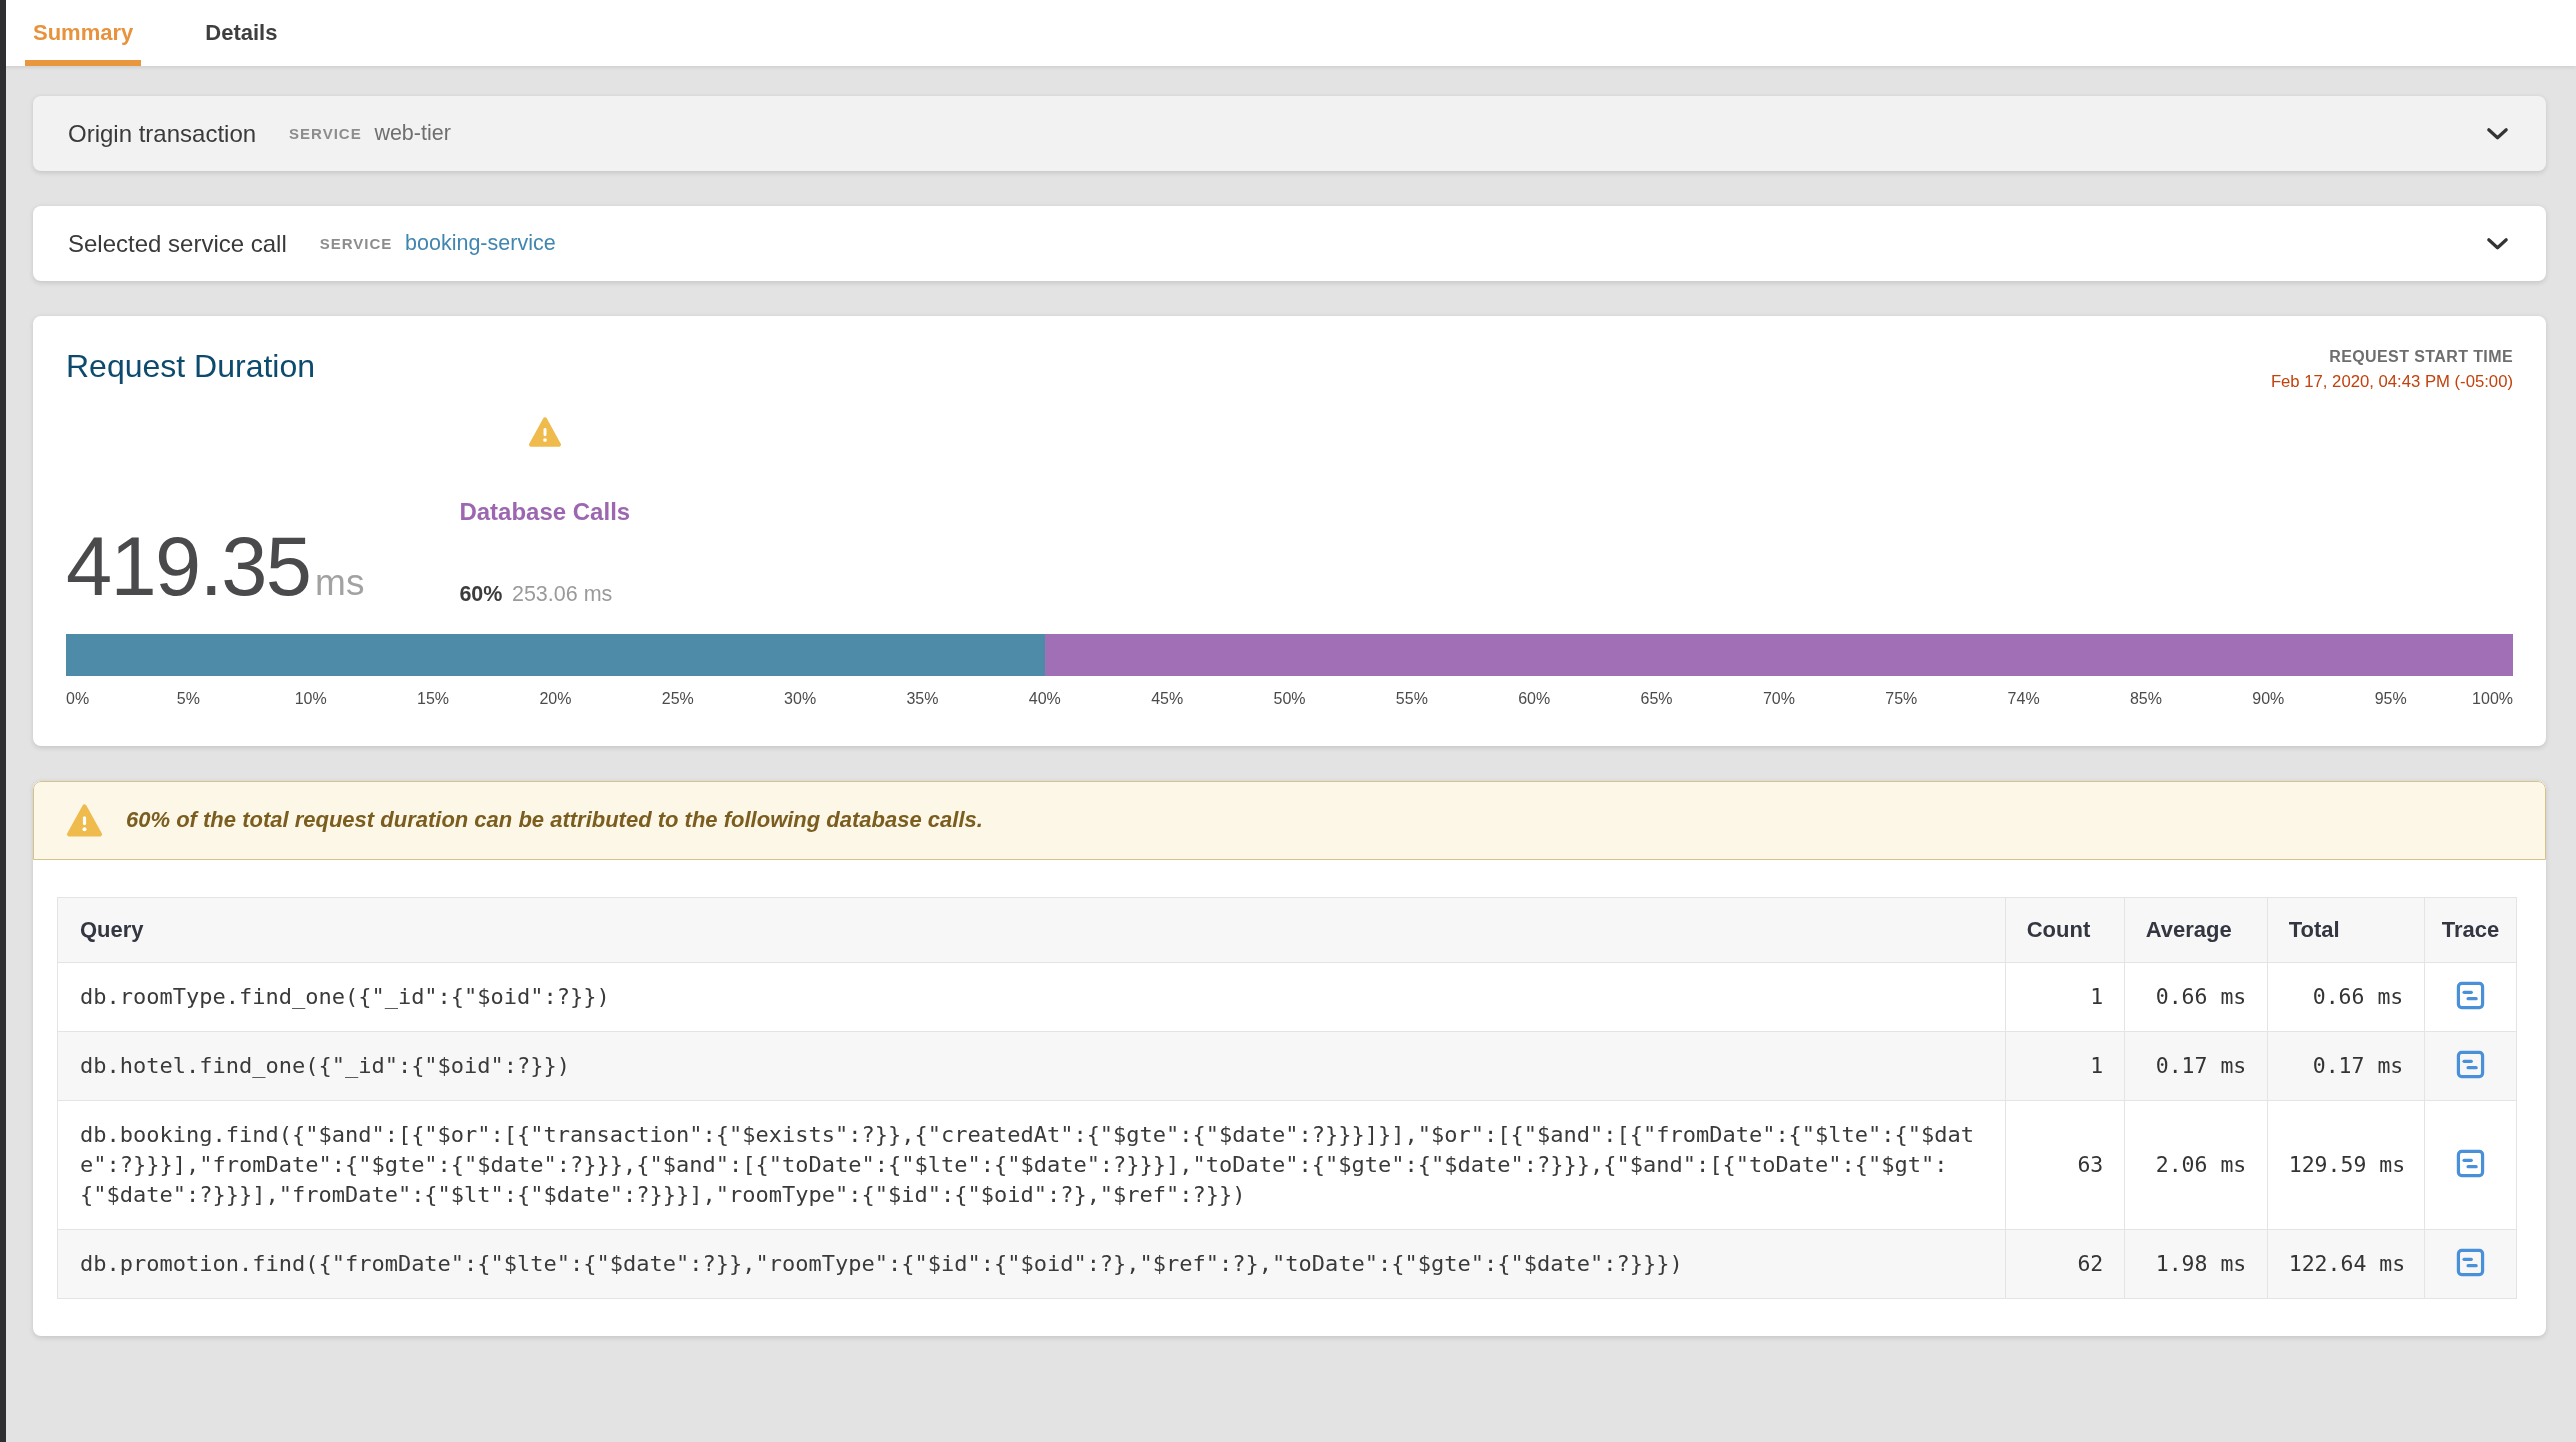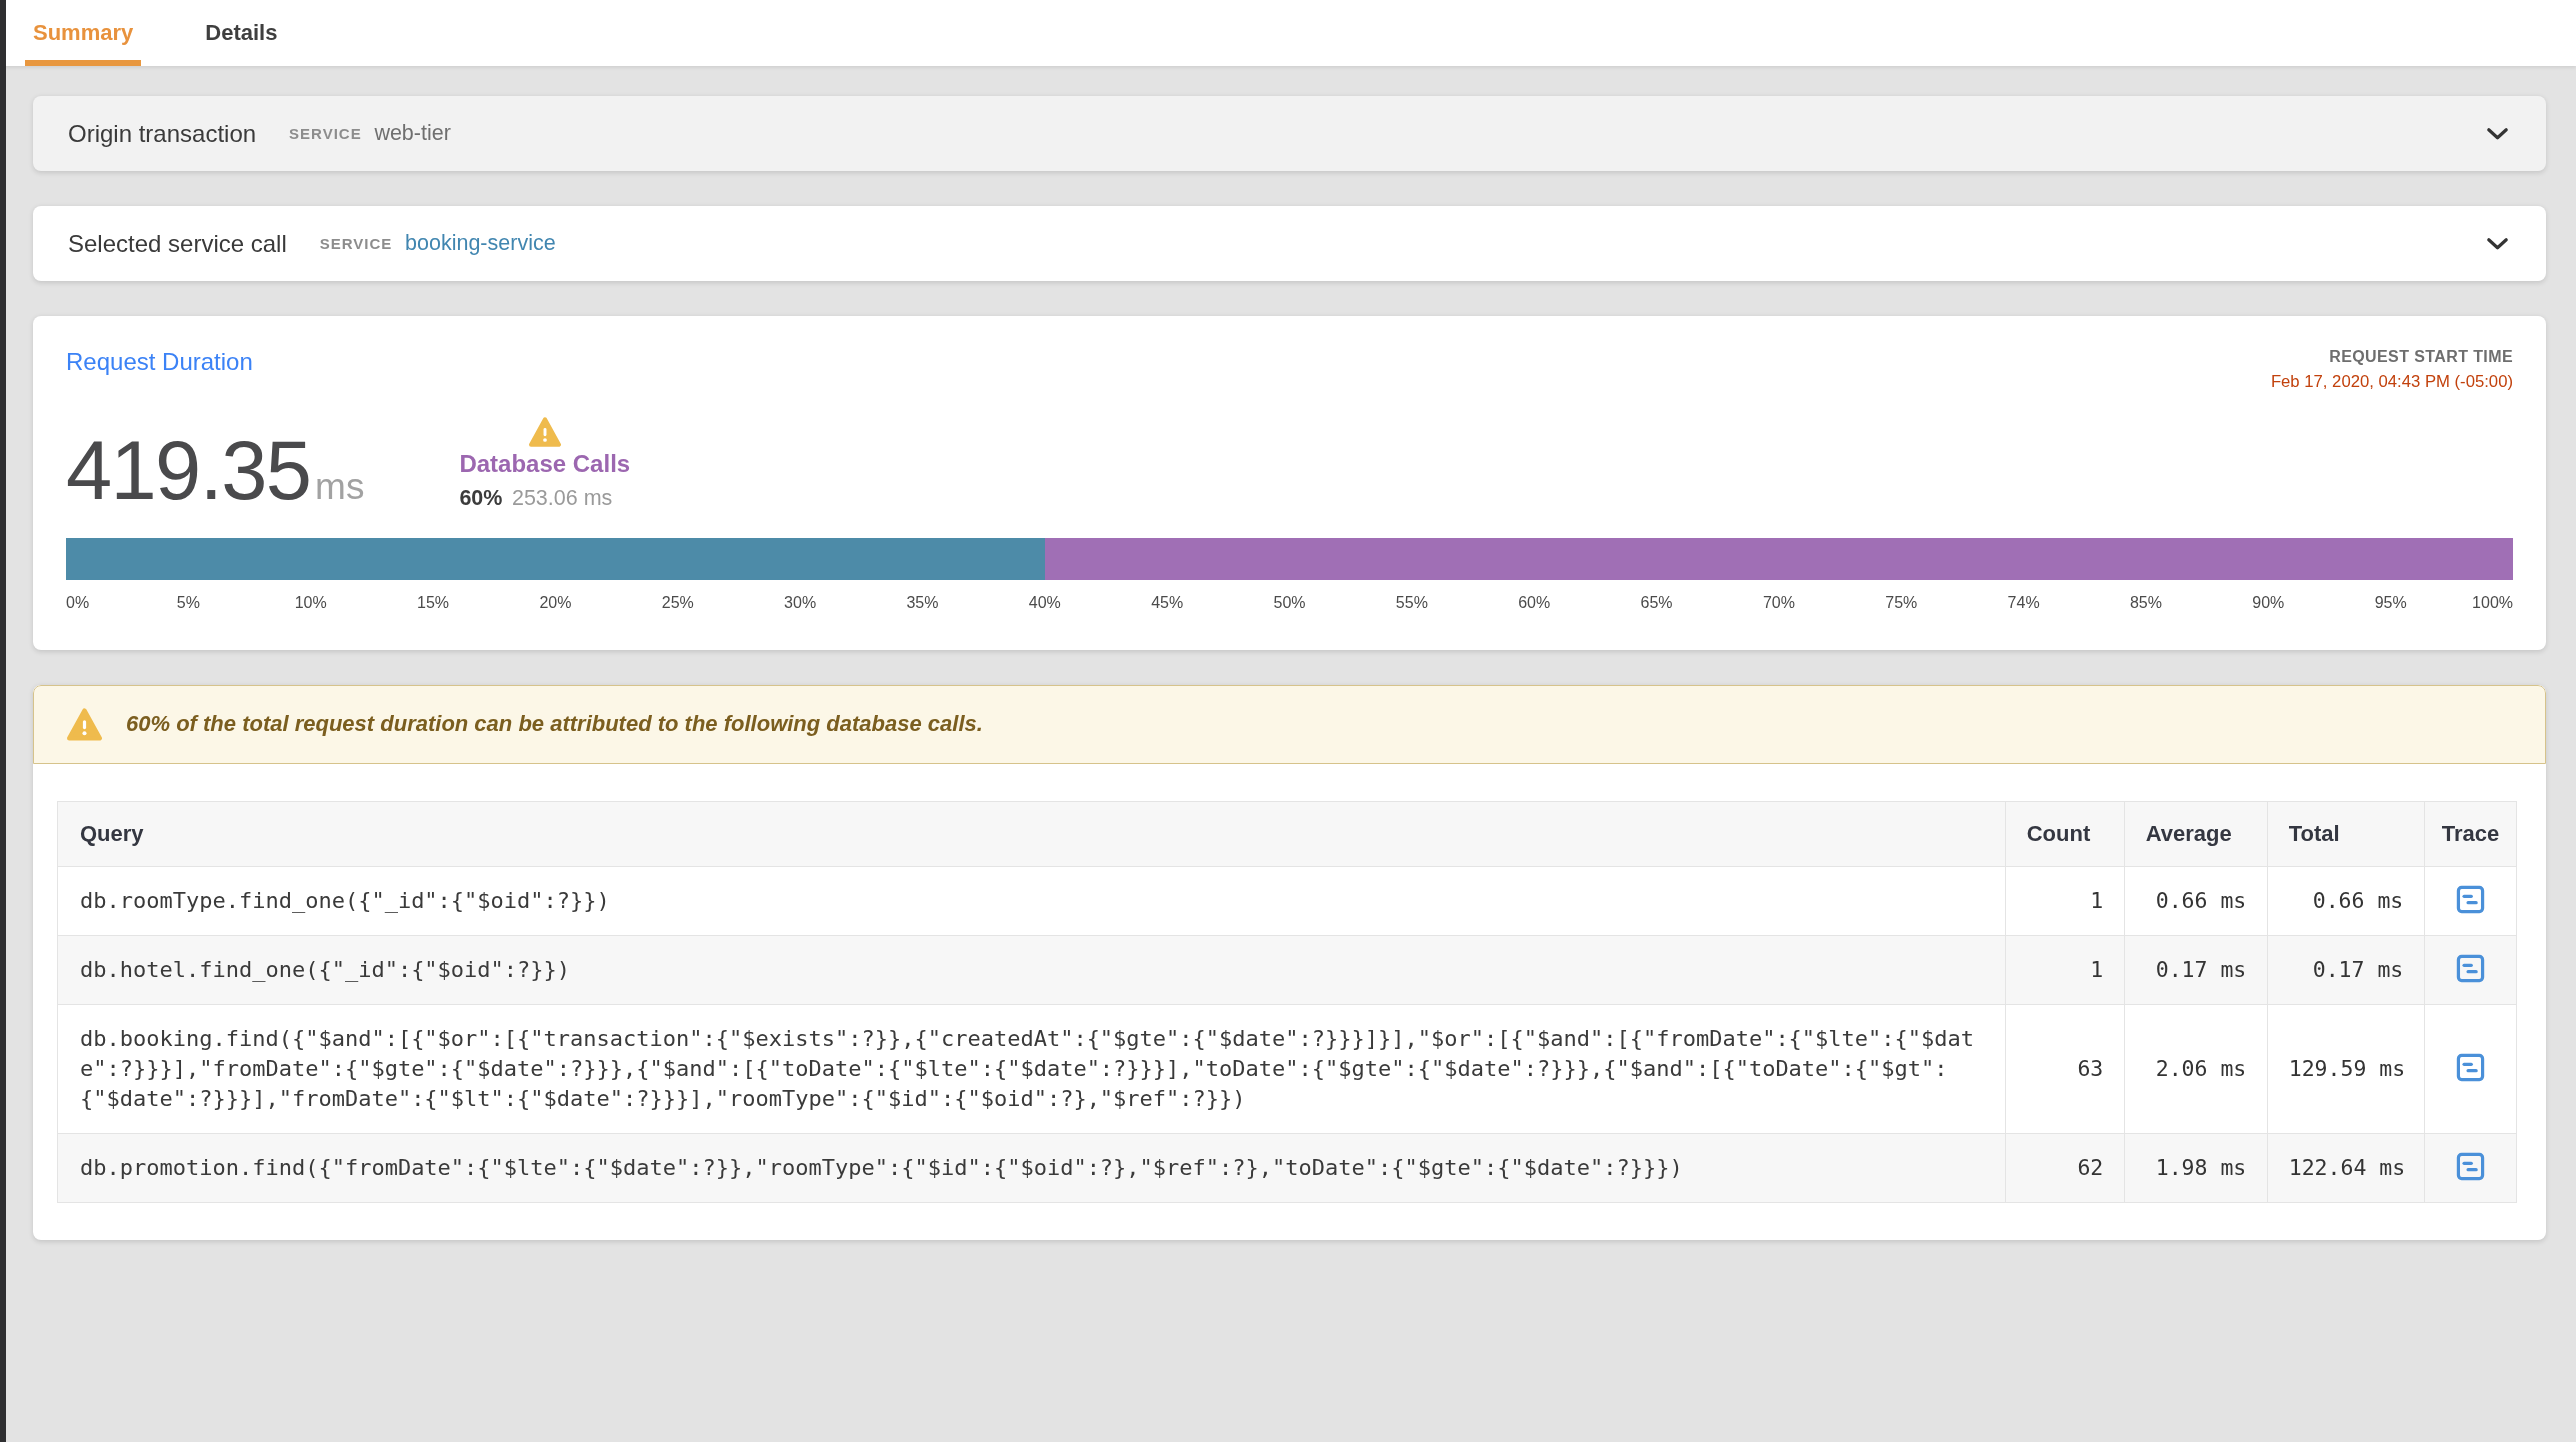--- a/index.html
+++ b/index.html
@@ -27,21 +27,21 @@
   .collapse-card.gray { background:#f2f2f2; }
   .row-title { font-size:24px; color:#3a3a3a; margin-right:33px; }
   .service-label { font-size:15px; font-weight:600; letter-spacing:1px; color:#8d8d8d; margin-right:12.7px; }
   .service-name { font-size:21.5px; color:#6f6f6f; }
   .service-name.link { color:#4186b0; cursor:pointer; }
   .chevron { margin-left:auto; display:flex; align-items:center; cursor:pointer; }
 
   
   .duration-card { padding:32px 33px 35px 33px; margin-bottom:35px; }
   .duration-head { display:flex; justify-content:space-between; align-items:flex-start; }
-  .duration-title { font-size:24px; color:#3b82f6; }
+  .duration-title { font-size:32px; color:#0c4a6e; }
   .start-time { text-align:right; }
   .start-time-label { font-size:16px; font-weight:700; color:#6e6e6e; letter-spacing:0.4px; }
   .start-time-value { font-size:16.7px; color:#c2410c; margin-top:6.4px; }
 
   .metrics { display:flex; align-items:flex-end; margin-top:14.3px; }
   .big-number { display:flex; align-items:baseline; }
   .big-value { font-size:83px; font-weight:400; color:#4a4a4c; letter-spacing:-1.6px; line-height:.95; }
   .big-unit { font-size:37px; color:#a2a2a2; margin-left:4.8px; }
   .legend-item { margin-left:111px; display:flex; flex-direction:column; }
   .legend-icon-slot { height:40px; display:flex; align-items:flex-end; justify-content:center; margin-bottom:4.8px; }
@@ -127,21 +127,21 @@
       </div>
     </div>
 
     <div class="metrics">
       <div class="big-number">
         <span class="big-value">419.35</span>
         <span class="big-unit">ms</span>
       </div>
 
 
-      <div class="legend-item" style="margin-left:95px;">
+      <div class="legend-item" style="margin-left:95px;gap:48px;">
         <div class="legend-icon-slot">
           <span>
             <svg width="32" height="30" viewBox="0 0 24 22">
               <path d="M12 1.5 L22.5 20.5 H1.5 Z" fill="#efbb4d" stroke="#efbb4d" stroke-width="3" stroke-linejoin="round"></path>
               <rect x="10.9" y="8" width="2.2" height="6.2" rx="1.1" fill="#ffffff"></rect>
               <circle cx="12" cy="17" r="1.4" fill="#ffffff"></circle>
             </svg>
           </span>
         </div>
         <div class="legend-title" id="legend-title-1" style="color: rgb(156, 103, 176);">Database Calls</div>

